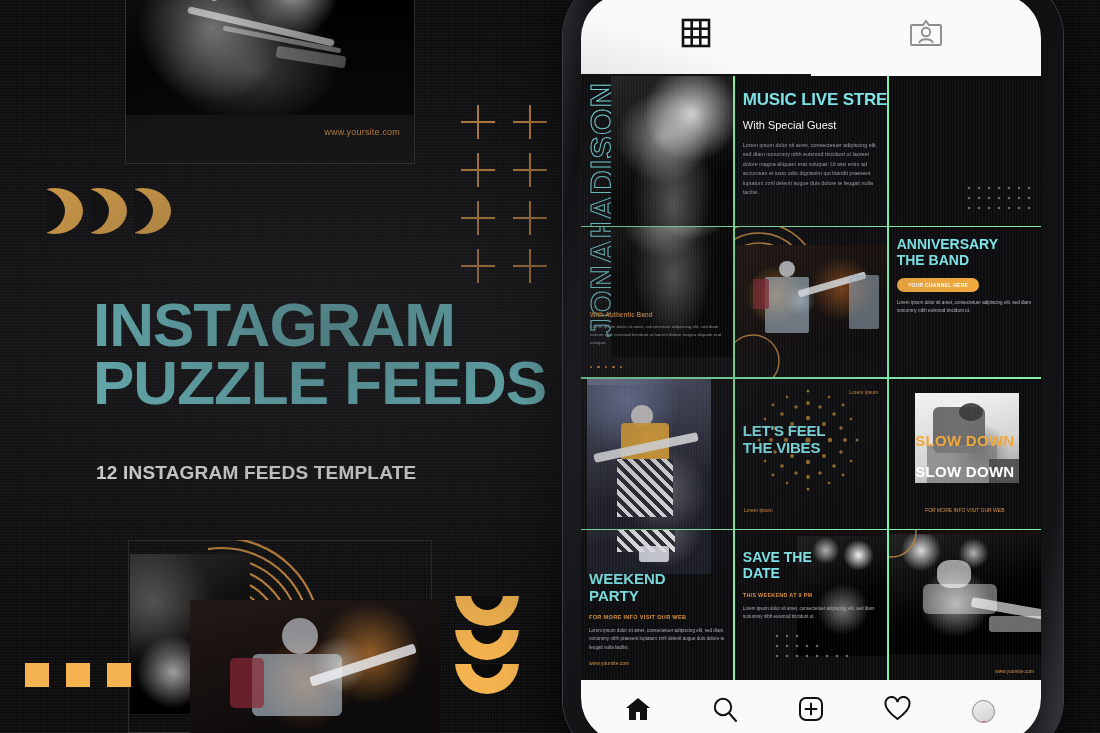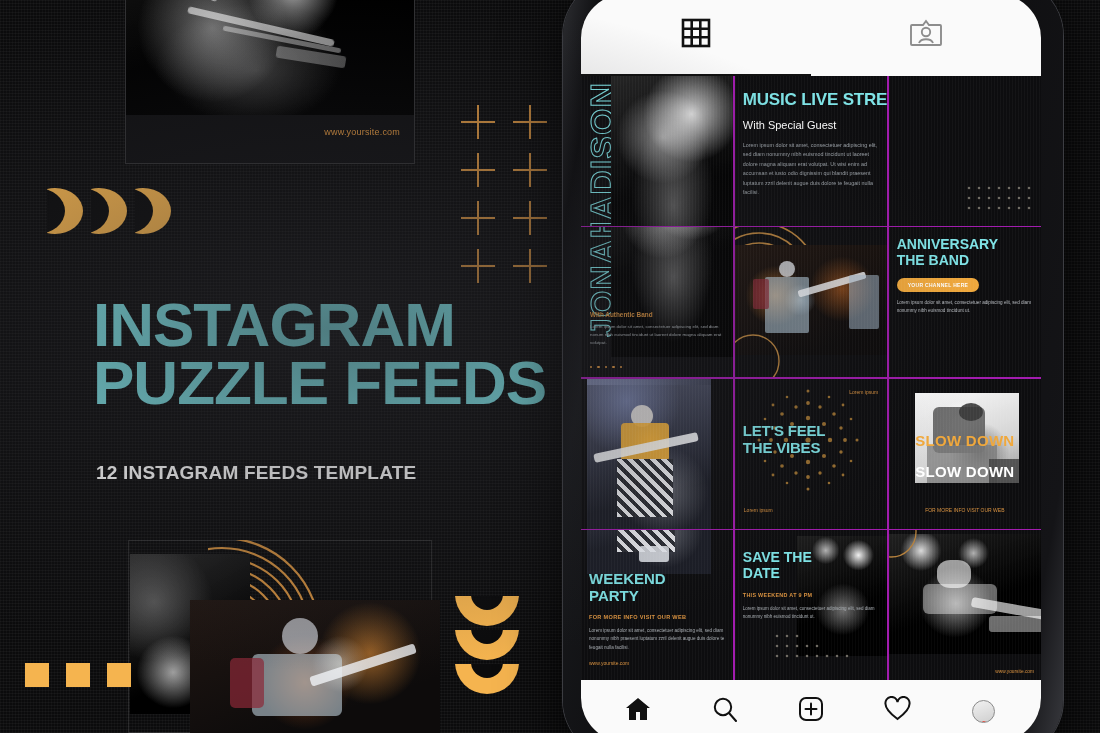--- a/index.html
+++ b/index.html
@@ -150,21 +150,21 @@
     position:relative;
   }
   .igtab .bar{
     position:absolute; left:0; bottom:0; width:100%; height:2px; background:#101010;
   }
 
   
   .grid{
     position:absolute; left:0; top:82px; right:0; bottom:62px;
     display:grid; grid-template-columns:repeat(3,1fr); grid-template-rows:repeat(4,1fr);
-    gap:1.5px; background:#a21caf;
+    gap:1.5px; background:#86efac;
   }
   .cell{ position:relative; background:#0d0d0f; overflow:hidden; }
   .cell::before{
     content:""; position:absolute; inset:0;
     background-image:repeating-linear-gradient(90deg, rgba(255,255,255,.03) 0 1px, rgba(0,0,0,0) 1px 3px);
     pointer-events:none; z-index:5;
   }
 
   
   .vname{

